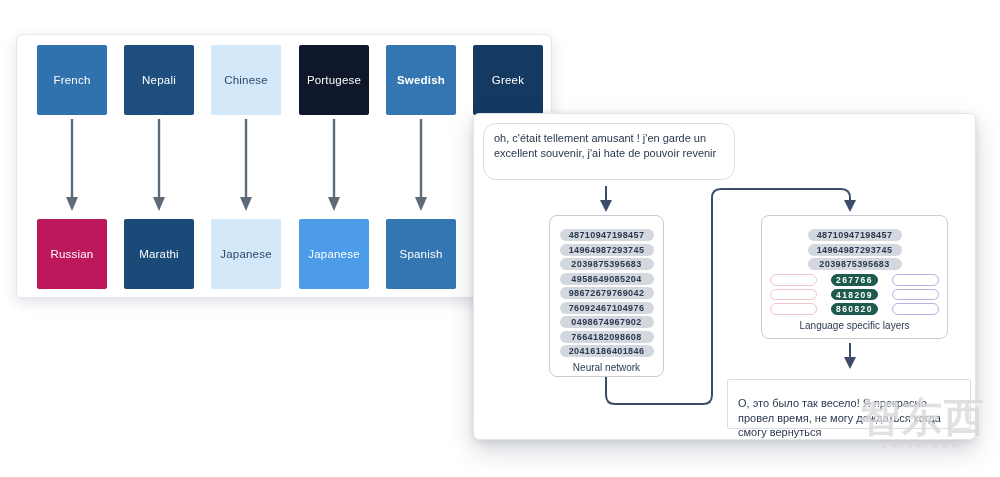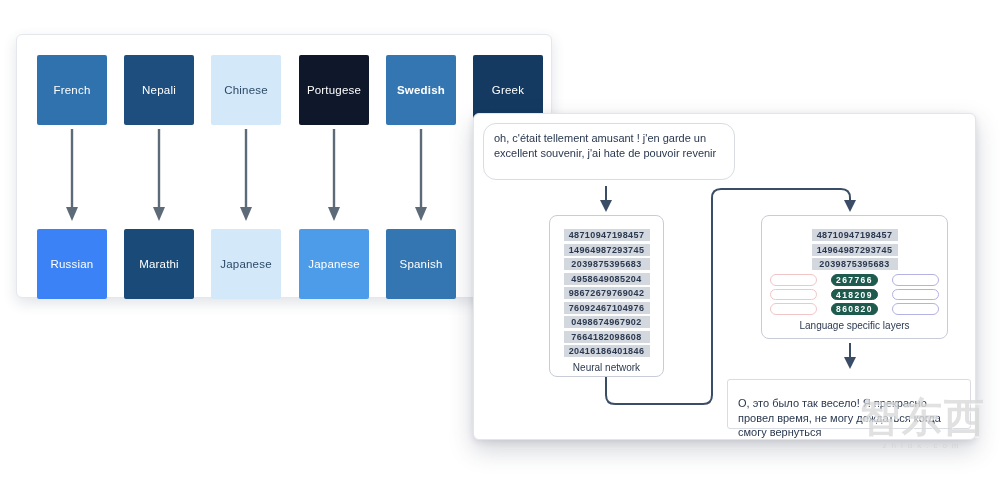--- a/index.html
+++ b/index.html
@@ -5,21 +5,21 @@
   * { margin:0; padding:0; box-sizing:border-box; }
   html,body { width:1000px; height:477px; background:#ffffff; font-family:"Liberation Sans", sans-serif; }
   .stage { position:relative; width:1000px; height:477px; background:#fff; overflow:hidden; }
 
   
   .left-panel {
     position:absolute; left:16px; top:34px; width:536px; height:264px;
     background:#fff; border:1px solid #e4e7eb; border-radius:6px;
     box-shadow:0 5px 14px rgba(40,60,90,.14); z-index:1;
   }
-  .pair-col { position:absolute; top:10px; width:70px; height:212px;margin-top:10px; }
+  .pair-col { position:absolute; top:10px; width:70px; height:212px; }
   .lang-box {
     position:absolute; left:0; width:70px; height:70px; border-radius:2px;
     display:flex; align-items:center; justify-content:center;
     font-size:11.5px; letter-spacing:.2px;
   }
   .lang-box.src { top:0; }
   .lang-box.tgt { top:174px; }
   .pair-arrow { position:absolute; left:28px; top:74px; width:14px; height:96px; }
 
   
@@ -35,21 +35,21 @@
   .bubble.input  { left:9px;  top:9px;   width:252px; height:57px;border-radius:13px; }
   .bubble.output { left:253px; top:265px; width:244px; height:50px; padding:16px 10px; }
 
   .node-box {
     position:absolute; background:#fff; border:1px solid #c7ccd6; border-radius:8px;
   }
   .node-box.nn  { left:75px;  top:101px; width:115px; height:162px; padding-top:13px; }
   .node-box.lsl { left:287px; top:101px; width:187px; height:124px; padding-top:13px; }
 
   .code-pill {
-    width:86px; height:12px; margin:0 auto 2.5px auto; border-radius:0;
+    width:94px; height:12px; margin:0 auto 2.5px auto; border-radius:6px;
     background:#d3d7de; color:#2b3950; font-size:9px; font-weight:bold;
     letter-spacing:.4px; text-align:center; line-height:12px;
   }
   .node-label { text-align:center; font-size:10px; color:#2b3950; margin-top:5px; }
 
   .layer-grid { margin-top:4px; }
   .layer-row { display:flex; justify-content:center; gap:14px; margin-bottom:3px; }
   .slot-pill { width:47px; height:11.5px; border-radius:6px; background:#fff; }
   .slot-pill.pink   { border:1px solid #f0c6c8; }
   .slot-pill.purple { border:1px solid #b3b2e2; }
@@ -73,21 +73,21 @@
 <div class="stage">
 
   <div class="left-panel">
 
     <div class="pair-col" style="left:20px">
       <div class="lang-box src" style="background-color: rgb(47, 114, 174); color: rgb(255, 255, 255);">French</div>
       <svg class="pair-arrow" viewBox="0 0 14 96">
         <line x1="7" y1="0" x2="7" y2="80" stroke="#5d6a78" stroke-width="2.4"></line>
         <polygon points="1,78 13,78 7,92" fill="#5d6a78"></polygon>
       </svg>
-      <div class="lang-box tgt" style="background-color: #3b82f6; color: rgb(255, 255, 255);">Russian</div>
+      <div class="lang-box tgt" style="background-color: #be185d; color: rgb(255, 255, 255);">Russian</div>
     </div>
 
     <div class="pair-col" style="left:107px">
       <div class="lang-box src" style="background-color: rgb(29, 78, 126); color: rgb(255, 255, 255);">Nepali</div>
       <svg class="pair-arrow" viewBox="0 0 14 96">
         <line x1="7" y1="0" x2="7" y2="80" stroke="#5d6a78" stroke-width="2.4"></line>
         <polygon points="1,78 13,78 7,92" fill="#5d6a78"></polygon>
       </svg>
       <div class="lang-box tgt" style="background-color: rgb(26, 74, 119); color: rgb(255, 255, 255);">Marathi</div>
     </div>

